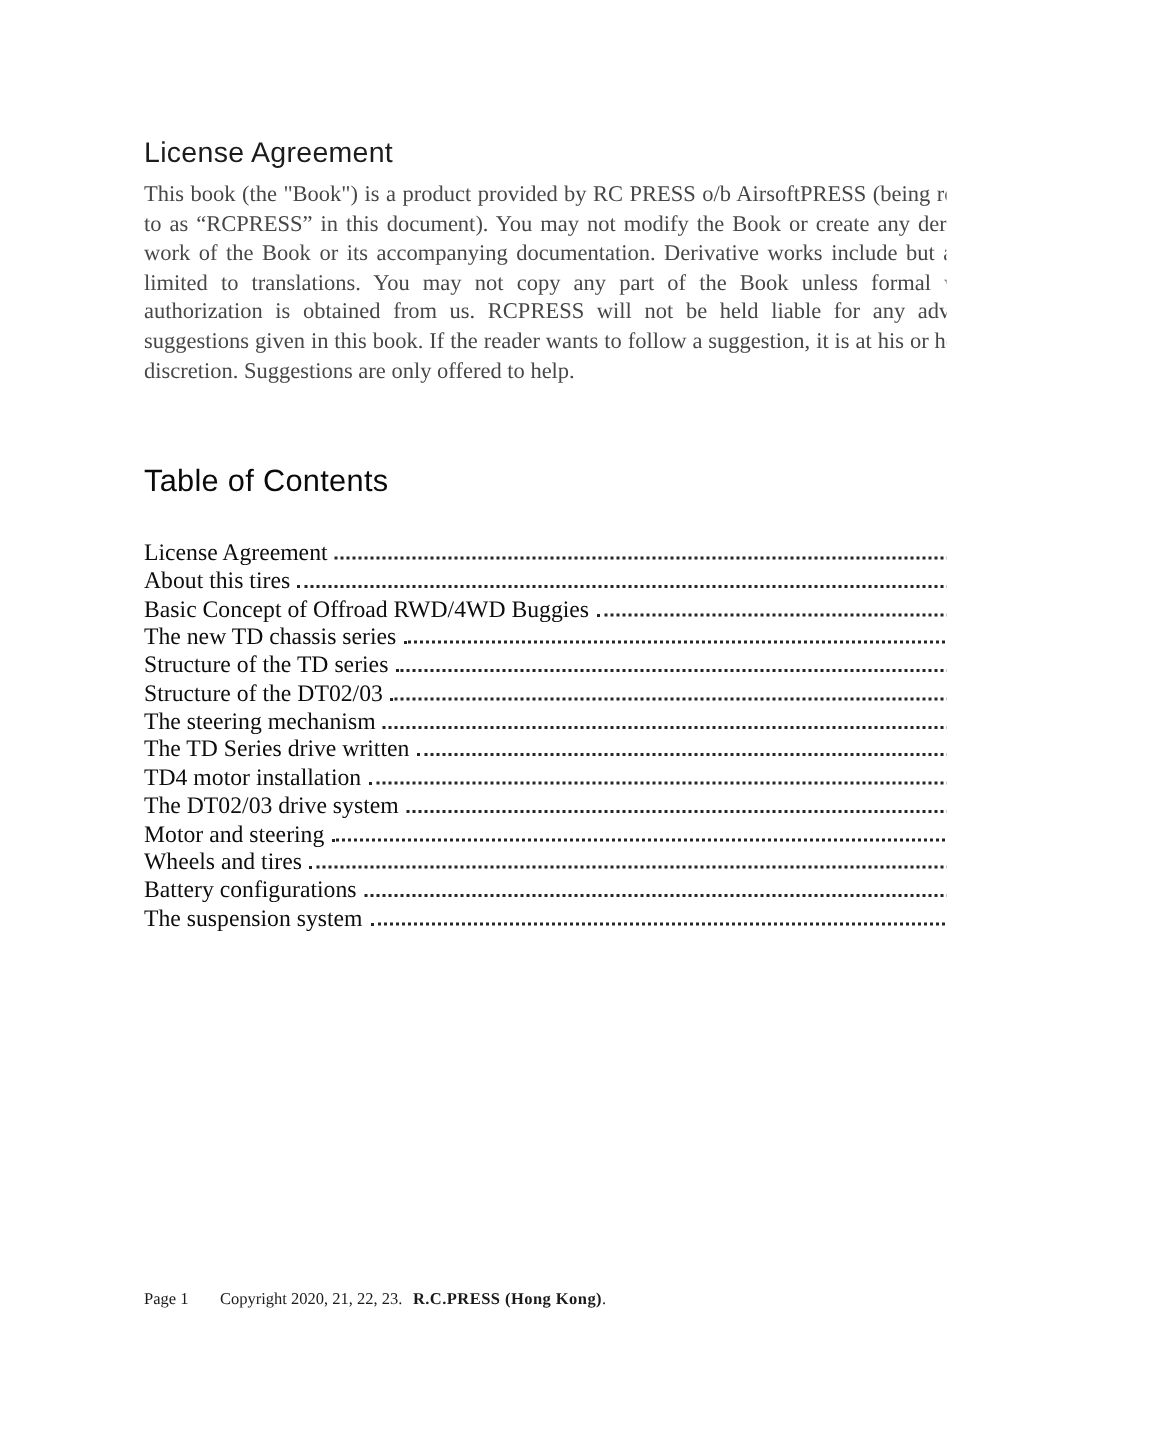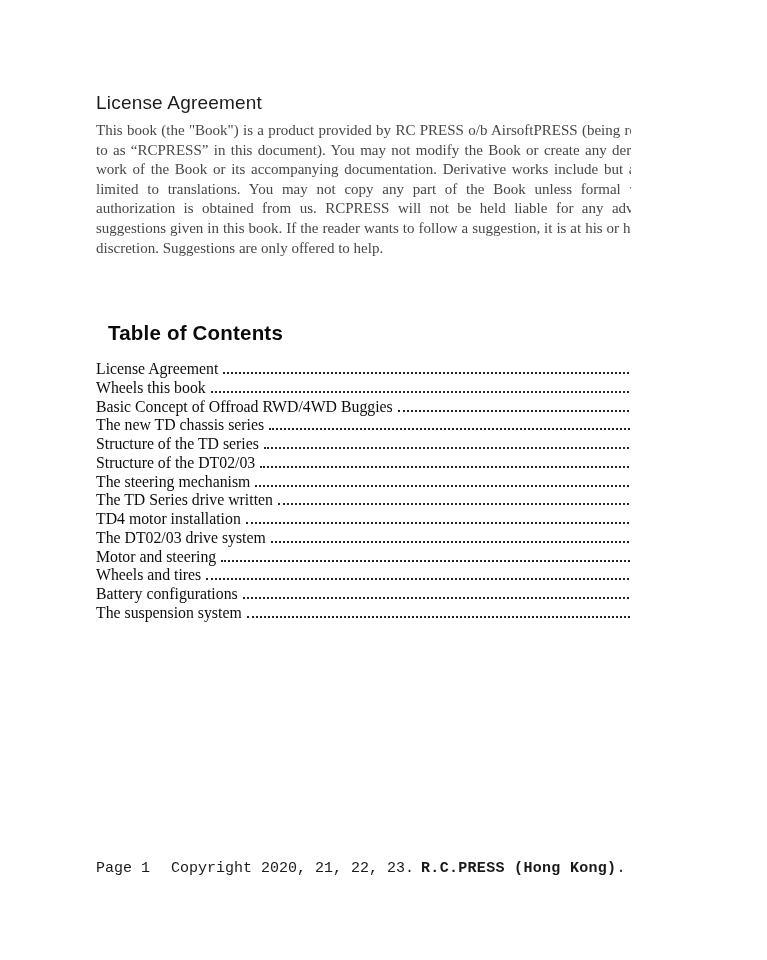--- a/index.html
+++ b/index.html
@@ -37,24 +37,24 @@
     line-height: 19.6px;
     text-align: justify;
     color: #474747;
     margin: 0;
     height: 178px;
   }
   .h-toc {
     top: 309px;
     font-family: "Liberation Sans", sans-serif;
     font-size: 20.5px;
-    font-weight: 700;
+    font-weight: 400;
     letter-spacing: 0.2px;
     color: #0a0a0a;
-    margin: 12px;
+    margin: 0;
   }
   .toc-list {
     top: 360px;
     font-family: "Liberation Serif", "DejaVu Serif", serif;
     font-size: 15.8px;
     color: #0d0d0d;
   }
   .toc-row {
     display: flex;
     align-items: baseline;
@@ -72,22 +72,22 @@
     min-width: 20px;
   }
   .toc-page {
     white-space: nowrap;
     text-align: right;
   }
   .footer {
     position: absolute;
     left: 96px;
     top: 860px;
-    font-family: Liberation Mono, monospace;
-    font-size: 15px;
+    font-family: Liberation Serif, serif;
+    font-size: 11px;
     color: #1a1a1a;
     white-space: nowrap;
   }
   .footer .gap {
     display: inline-block;
     width: 21px;
   }
   .footer .small-gap {
     display: inline-block;
     width: 7px;
@@ -108,21 +108,21 @@
 
   <h2 class="content-col h-toc">Table of Contents</h2>
 
   <div class="content-col toc-list">
     <div class="toc-row">
       <span class="toc-title">License Agreement</span>
       <span class="leader"></span>
       <span class="toc-page">1</span>
     </div>
     <div class="toc-row">
-      <span class="toc-title">Wheels this book</span>
+      <span class="toc-title">About this tires</span>
       <span class="leader"></span>
       <span class="toc-page">2</span>
     </div>
     <div class="toc-row">
       <span class="toc-title">Basic Concept of Offroad RWD/4WD Buggies</span>
       <span class="leader"></span>
       <span class="toc-page">4</span>
     </div>
     <div class="toc-row">
       <span class="toc-title">The new TD chassis series</span>

